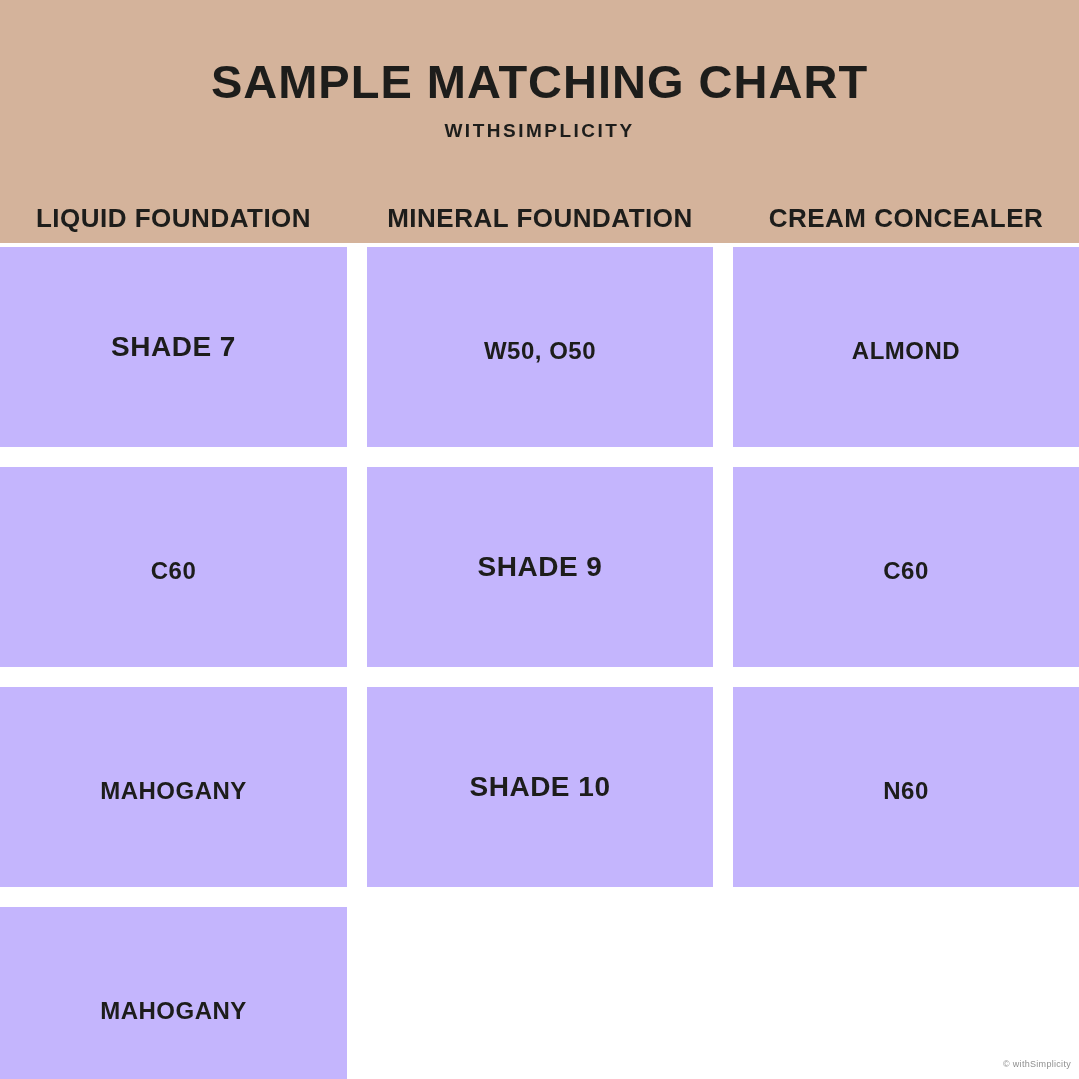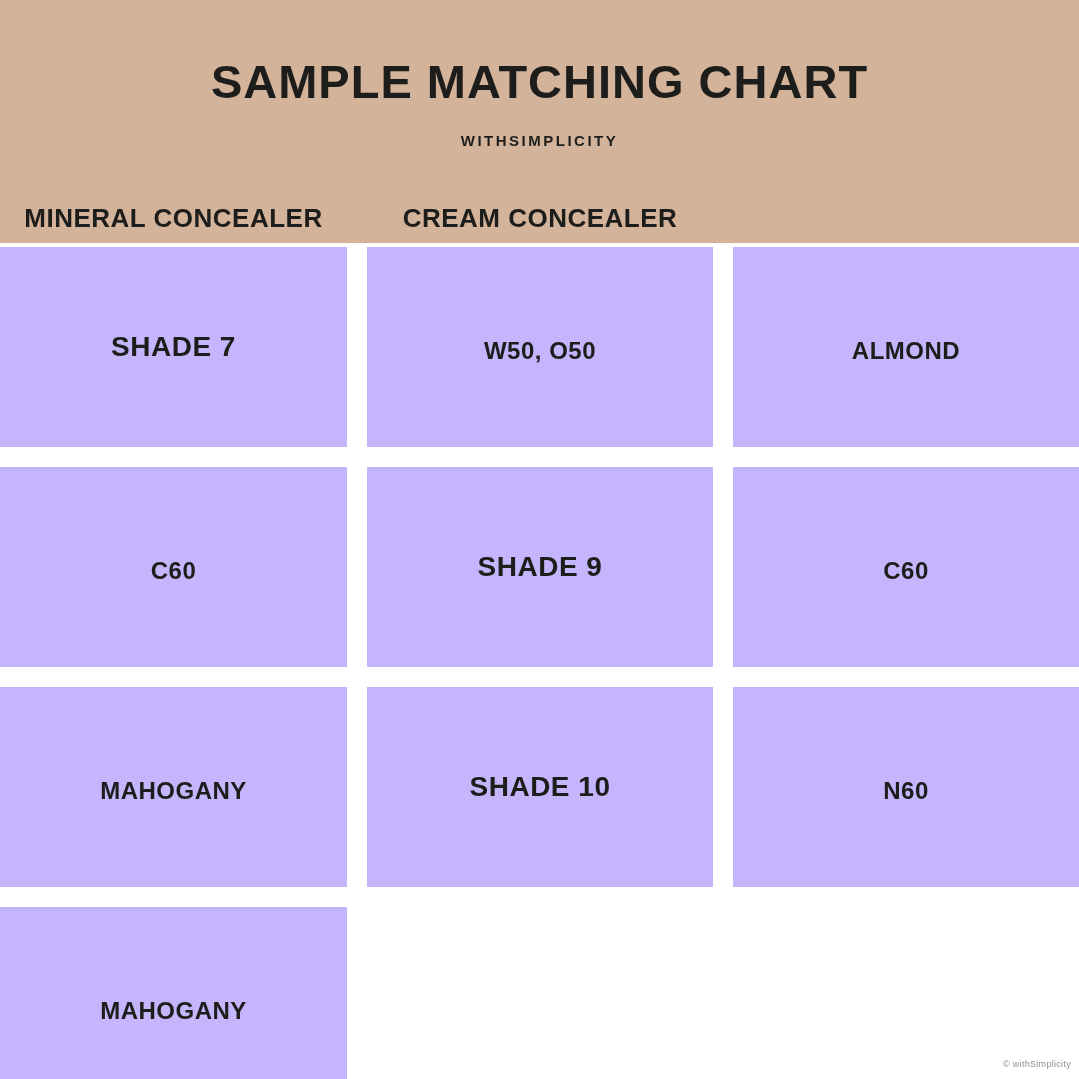--- a/index.html
+++ b/index.html
@@ -18,34 +18,33 @@
   }
   
   .hero {
     box-sizing: border-box;
     width: 1079px;
     height: 243px;
     background: #d4b39b;
     display: flex;
     flex-direction: column;
     align-items: center;
-    gap: 12px;
   }
   .hero h1 {
     margin: 58px 0 0 0;
     font-size: 47px;
     line-height: 1;
     font-weight: 700;
     letter-spacing: 1px;
     text-align: center;
     color: #1d1d1b;
   }
   .hero .subtitle {
     margin-top: 15px;
-    font-size: 15px;
+    font-size: 19px;
     font-weight: 700;
     letter-spacing: 2.5px;
     text-align: center;
     color: #1d1d1b;
   }
   
   .col-headers {
     margin-top: auto;
     margin-bottom: 9px;
     width: 1079px;
@@ -104,21 +103,22 @@
 </style>
 </head>
 <body>
 
 <div class="canvas">
 
   <header class="hero">
     <h1>SAMPLE MATCHING CHART</h1>
     <div class="subtitle">WITHSIMPLICITY</div>
     <div class="col-headers">
-      <div class="col-header">MINERAL CONCEALER</div>
+      <div class="col-header">LIQUID FOUNDATION</div>
+      <div class="col-header">MINERAL FOUNDATION</div>
       <div class="col-header">CREAM CONCEALER</div>
     </div>
   </header>
 
   <main class="grid">
       <div class="cell">
         <span class="cell-label">SHADE 7</span>
       </div>
       <div class="cell">
         <span class="cell-value">W50, O50</span>

